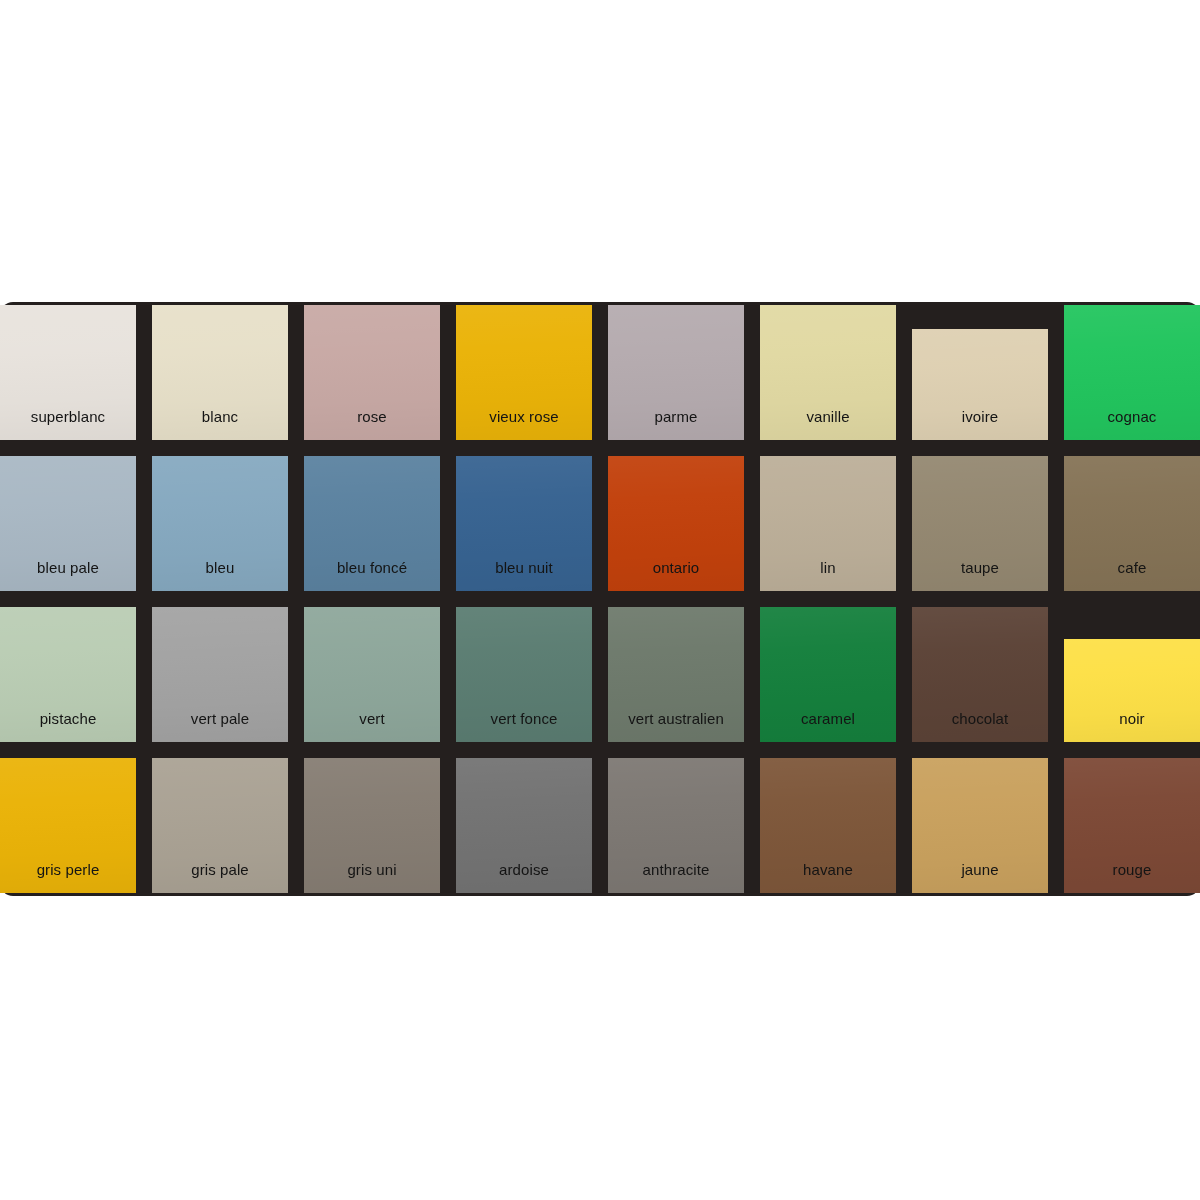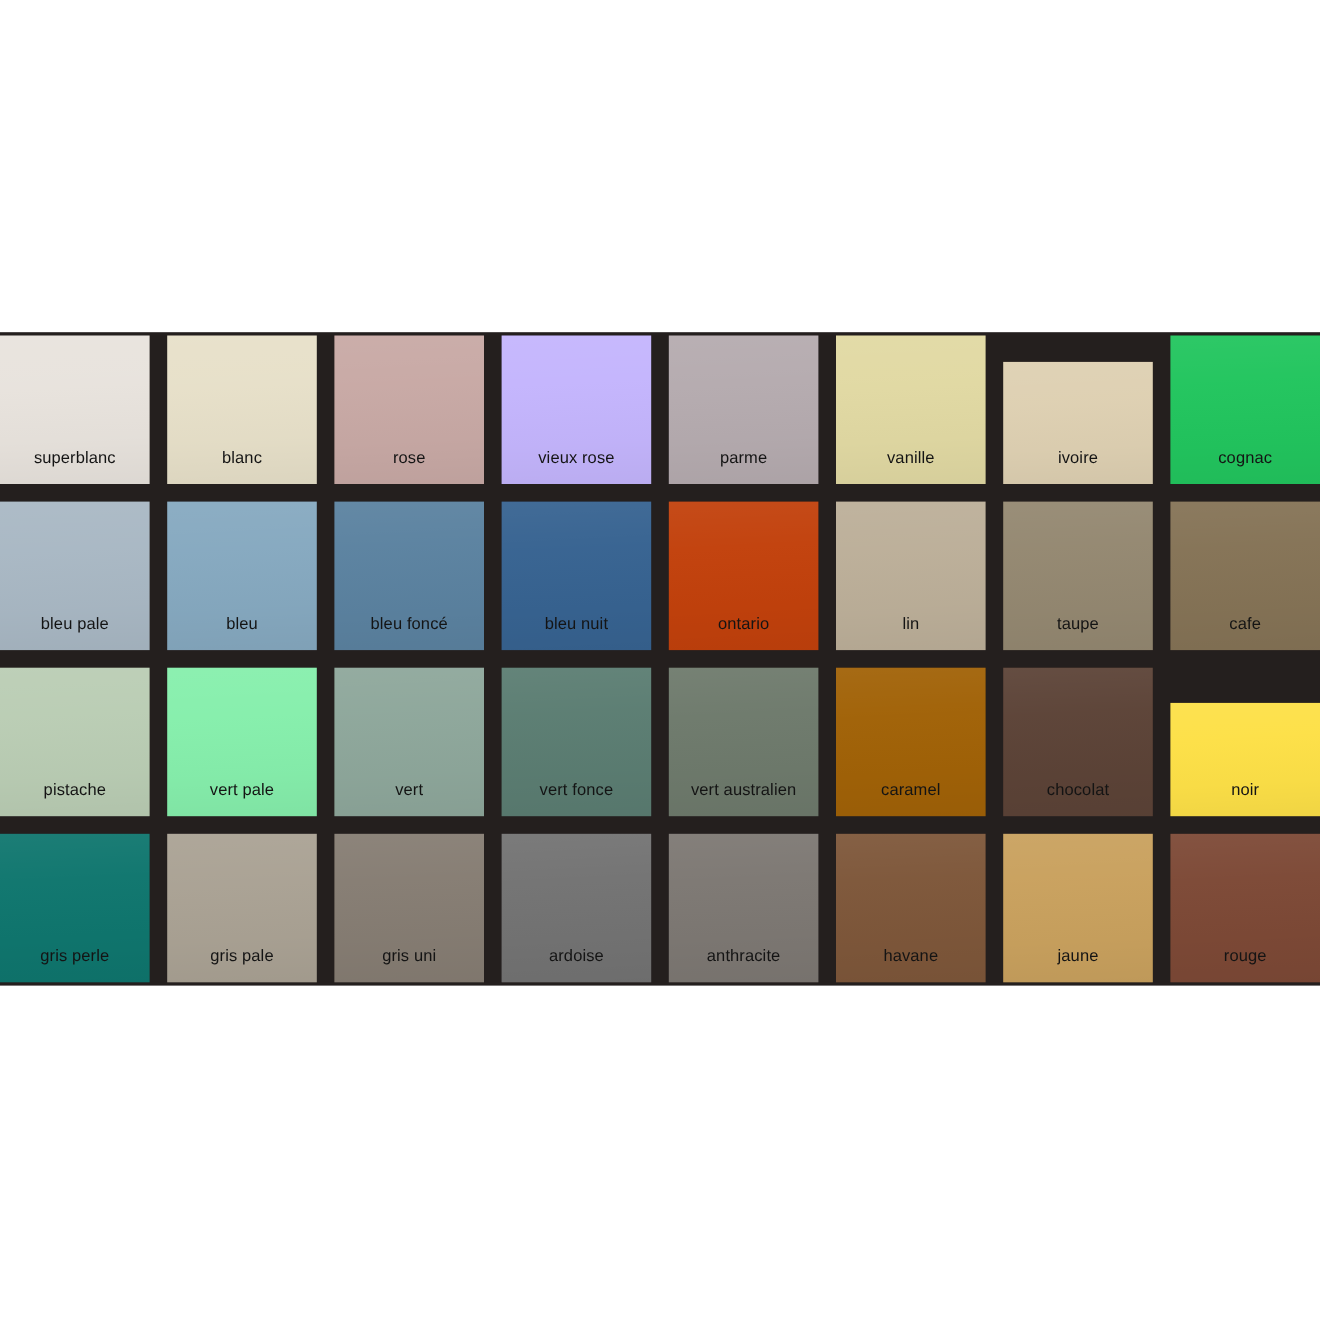--- a/index.html
+++ b/index.html
@@ -28,20 +28,21 @@
     top: 302px;
     width: 1200px;
     height: 594px;
     background: #241f1e;           
     display: grid;
     grid-template-columns: repeat(8, 1fr);
     grid-template-rows: repeat(4, 1fr);
     gap: 16px;
     padding: 3px 0 3px 0;
     box-sizing: border-box;
+    border-radius: 13px;
   }
 
   .swatch {
     position: relative;
     box-sizing: border-box;
     overflow: hidden;
     display: block;
   }
 
   
@@ -81,21 +82,21 @@
   <div id="swatch-grid" style="background: rgb(36, 31, 30);">
       <div class="swatch" style="background: rgb(232, 227, 221);">
         <div class="swatch-label">superblanc</div>
       </div>
       <div class="swatch" style="background: rgb(231, 224, 201);">
         <div class="swatch-label">blanc</div>
       </div>
       <div class="swatch" style="background: rgb(200, 169, 165);">
         <div class="swatch-label">rose</div>
       </div>
-      <div class="swatch" style="background: #c4b5fd;">
+      <div class="swatch" style="background: #eab308;">
         <div class="swatch-label">vieux rose</div>
       </div>
       <div class="swatch" style="background: rgb(181, 171, 175);">
         <div class="swatch-label">parme</div>
       </div>
       <div class="swatch" style="background: rgb(225, 217, 163);">
         <div class="swatch-label">vanille</div>
       </div>
       <div class="swatch" style="background: rgb(222, 208, 178); margin-top: 24px;">
         <div class="swatch-label">ivoire</div>
@@ -123,42 +124,42 @@
       </div>
       <div class="swatch" style="background: rgb(148, 136, 113);">
         <div class="swatch-label">taupe</div>
       </div>
       <div class="swatch" style="background: rgb(133, 115, 86);">
         <div class="swatch-label">cafe</div>
       </div>
       <div class="swatch" style="background: rgb(186, 205, 180);">
         <div class="swatch-label">pistache</div>
       </div>
-      <div class="swatch" style="background: #86efac;">
+      <div class="swatch" style="background: #a3a3a3;">
         <div class="swatch-label">vert pale</div>
       </div>
       <div class="swatch" style="background: rgb(142, 167, 155);">
         <div class="swatch-label">vert</div>
       </div>
       <div class="swatch" style="background: rgb(91, 125, 114);">
         <div class="swatch-label">vert fonce</div>
       </div>
       <div class="swatch" style="background: rgb(110, 122, 108); text-decoration: underline;">
         <div class="swatch-label">vert australien</div>
       </div>
-      <div class="swatch" style="background: #a16207;">
+      <div class="swatch" style="background: #15803d;">
         <div class="swatch-label">caramel</div>
       </div>
       <div class="swatch" style="background: rgb(92, 67, 55);">
         <div class="swatch-label">chocolat</div>
       </div>
       <div class="swatch" style="background: #fde047; margin-top: 32px;">
         <div class="swatch-label">noir</div>
       </div>
-      <div class="swatch" style="background: #0f766e;">
+      <div class="swatch" style="background: #eab308;">
         <div class="swatch-label">gris perle</div>
       </div>
       <div class="swatch" style="background: rgb(170, 162, 148);">
         <div class="swatch-label">gris pale</div>
       </div>
       <div class="swatch" style="background: rgb(134, 125, 115); padding-left: 18px;">
         <div class="swatch-label">gris uni</div>
       </div>
       <div class="swatch" style="background: rgb(115, 115, 115); padding-left: 29px;">
         <div class="swatch-label">ardoise</div>

